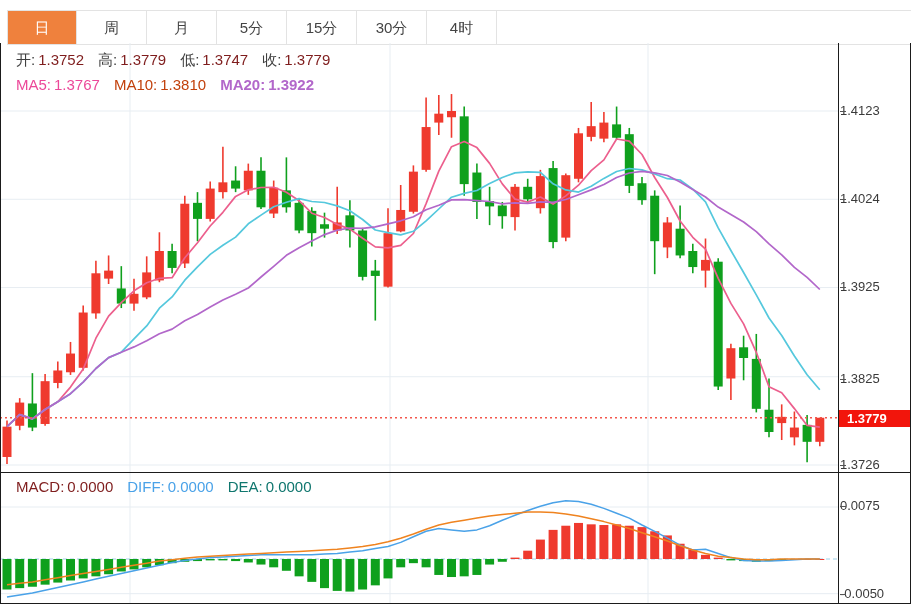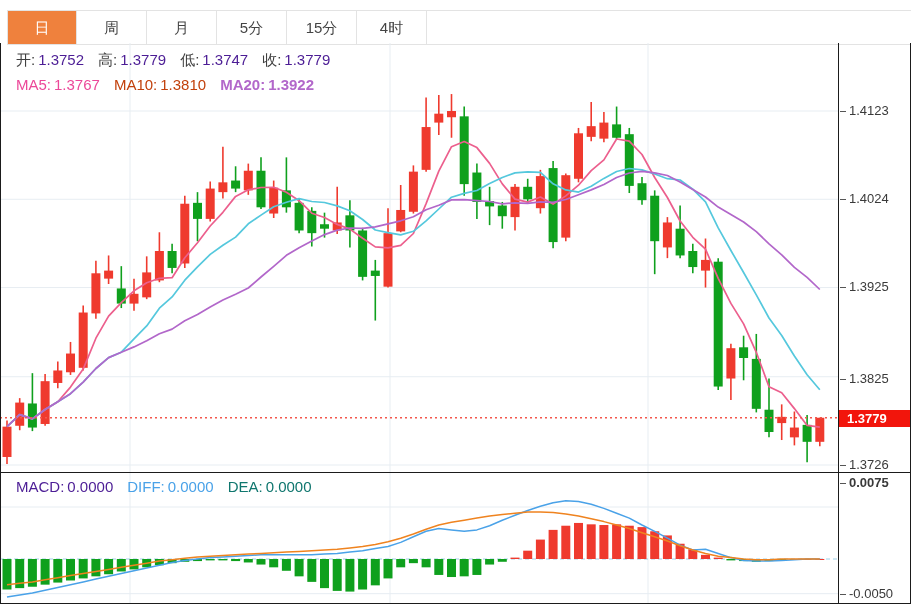--- a/index.html
+++ b/index.html
@@ -14,33 +14,33 @@
   .tab.active{background:#ef813d;color:#fff;}
   
   #main-chart{position:absolute;left:0;top:43px;width:838px;height:429px;}
   #macd-chart{position:absolute;left:0;top:472px;width:838px;height:108px;}
   svg{position:absolute;left:0;top:0;display:block;}
   .readout{position:absolute;left:16px;display:flex;gap:14px;font-size:15px;z-index:5;white-space:nowrap;}
   #quote-row{top:8px;}
   #ma-row{top:33px;}
   #macd-row{top:6px;}
   .lbl{color:#3f3f3f;}
-  .red{color:#4c1d95;}
+  .red{color:#7f1d1d;}
   .pink{color:#ec4899;}
   .cyan{color:#c2410c;}
   .purple{color:#b267ca;font-weight:bold;}
   .blue{color:#4aa2e8;justify-content:flex-end;}
   .orange{color:#0f766e;}
   .group{display:inline-flex;gap:3px;}
   
   #axis{position:absolute;left:838px;top:43px;width:74px;height:561px;font-size:13px;color:#3a3a3a;}
-  .tick{position:absolute;left:2px;padding-left:9px;height:16px;line-height:16px;}
+  .tick{position:absolute;left:2px;height:16px;line-height:16px;}
   .tick::before{content:"";position:absolute;left:0;top:8px;width:6px;height:1px;background:#555;}
   .t0{top:60px;} .t1{top:148px;} .t2{top:236px;} .t3{top:328px;} .t4{top:414px;}
-  .m0{top:432px;font-weight:bold;} .m1{top:543px;}
+  .m0{top:455px;} .m1{top:543px;}
   #price-badge{position:absolute;left:1px;top:367px;width:72px;height:17px;background:#f2150c;
     color:#fff;font-weight:bold;font-size:13px;line-height:17px;padding-left:8px;box-sizing:border-box;}
   
   .vline,.hline{position:absolute;background:#1b1b1b;}
   #border-left{left:0;top:43px;width:1px;height:561px;}
   #border-right{left:910px;top:43px;width:1px;height:561px;}
   #axis-divider{left:838px;top:43px;width:1px;height:561px;}
   #panel-divider{left:0;top:472px;width:911px;height:1px;}
   #border-bottom{left:0;top:603px;width:911px;height:1px;}
 </style>
@@ -48,20 +48,21 @@
 <body>
 
 <div id="app">
 
   <div id="tabbar">
     <div class="tab active">日</div>
     <div class="tab">周</div>
     <div class="tab">月</div>
     <div class="tab">5分</div>
     <div class="tab">15分</div>
+    <div class="tab">30分</div>
     <div class="tab">4时</div>
   </div>
 
   <div id="main-chart">
     <svg id="mainSvg" width="838" height="429">
         <g>
           <line x1="0" y1="68" x2="838" y2="68" stroke="#e7edf2" stroke-width="1"></line>
           <line x1="0" y1="156.27707808564236" x2="838" y2="156.27707808564236" stroke="#e7edf2" stroke-width="1"></line>
           <line x1="0" y1="244.5541561712847" x2="838" y2="244.5541561712847" stroke="#e7edf2" stroke-width="1"></line>
           <line x1="0" y1="333.72292191435764" x2="838" y2="333.72292191435764" stroke="#e7edf2" stroke-width="1"></line>

